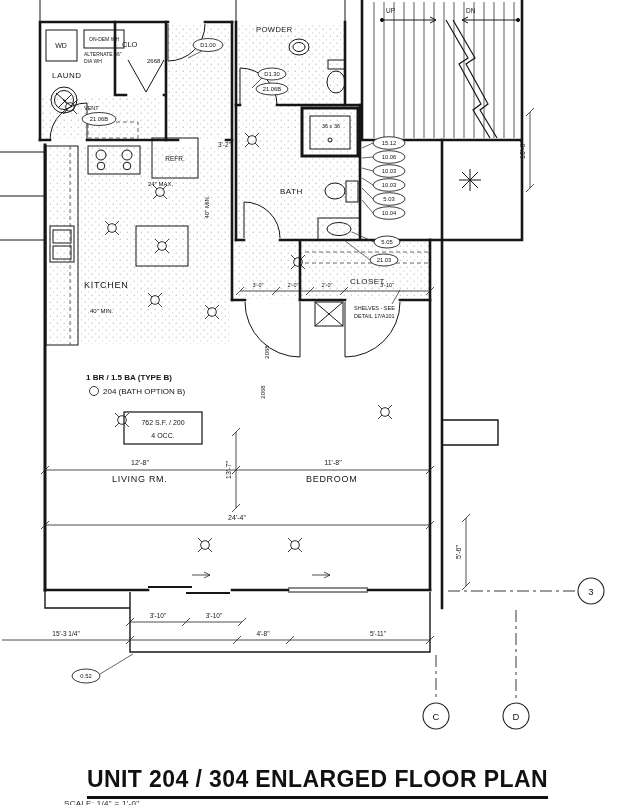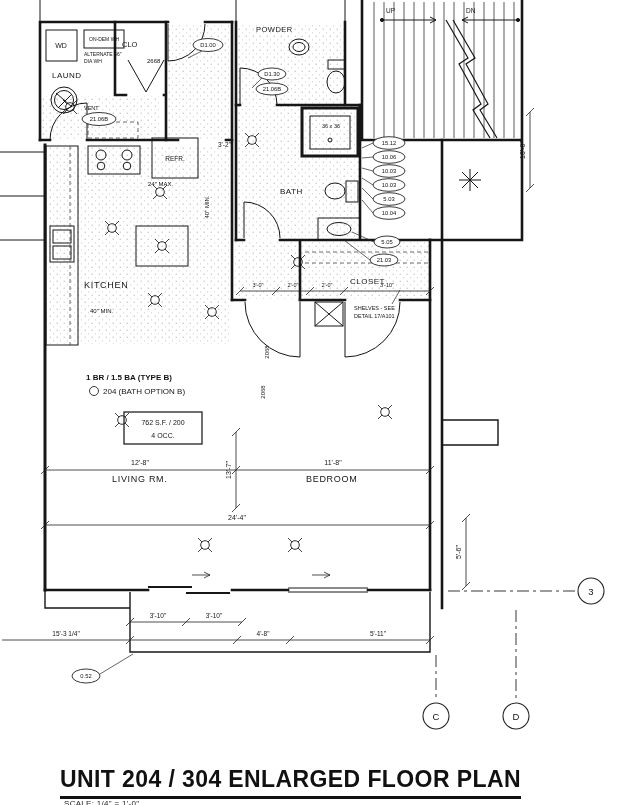--- a/index.html
+++ b/index.html
@@ -2,21 +2,21 @@
 <html><head>
 <meta charset="utf-8">
 <style>
   html,body{margin:0;padding:0;background:#ffffff;}
   .sheet{position:relative;width:634px;height:805px;background:#fff;overflow:hidden;
          font-family:"Liberation Sans",sans-serif;color:#111;}
   svg{display:block;}
   svg text{fill:#141414;font-family:"Liberation Sans",sans-serif;}
   .title-block{position:absolute;left:60px;top:766px;}
   .title-text{display:inline-block;font-size:23px;font-weight:bold;letter-spacing:.4px;
-              color:#111;border-bottom:3px solid #111;padding-bottom:3px;white-space:nowrap;}
+              color:#111;border-bottom:3px solid #111;padding-bottom:3px;white-space:nowrap;margin-left:27px;}
   .scale-note{position:absolute;left:64px;top:799px;font-size:8px;color:#222;letter-spacing:.3px;}
 </style>
 </head>
 <body>
 
 <div class="sheet">
 
 <svg width="634" height="762" viewBox="0 0 634 762">
   <defs>
     <pattern id="stip" width="7" height="7" patternUnits="userSpaceOnUse">

